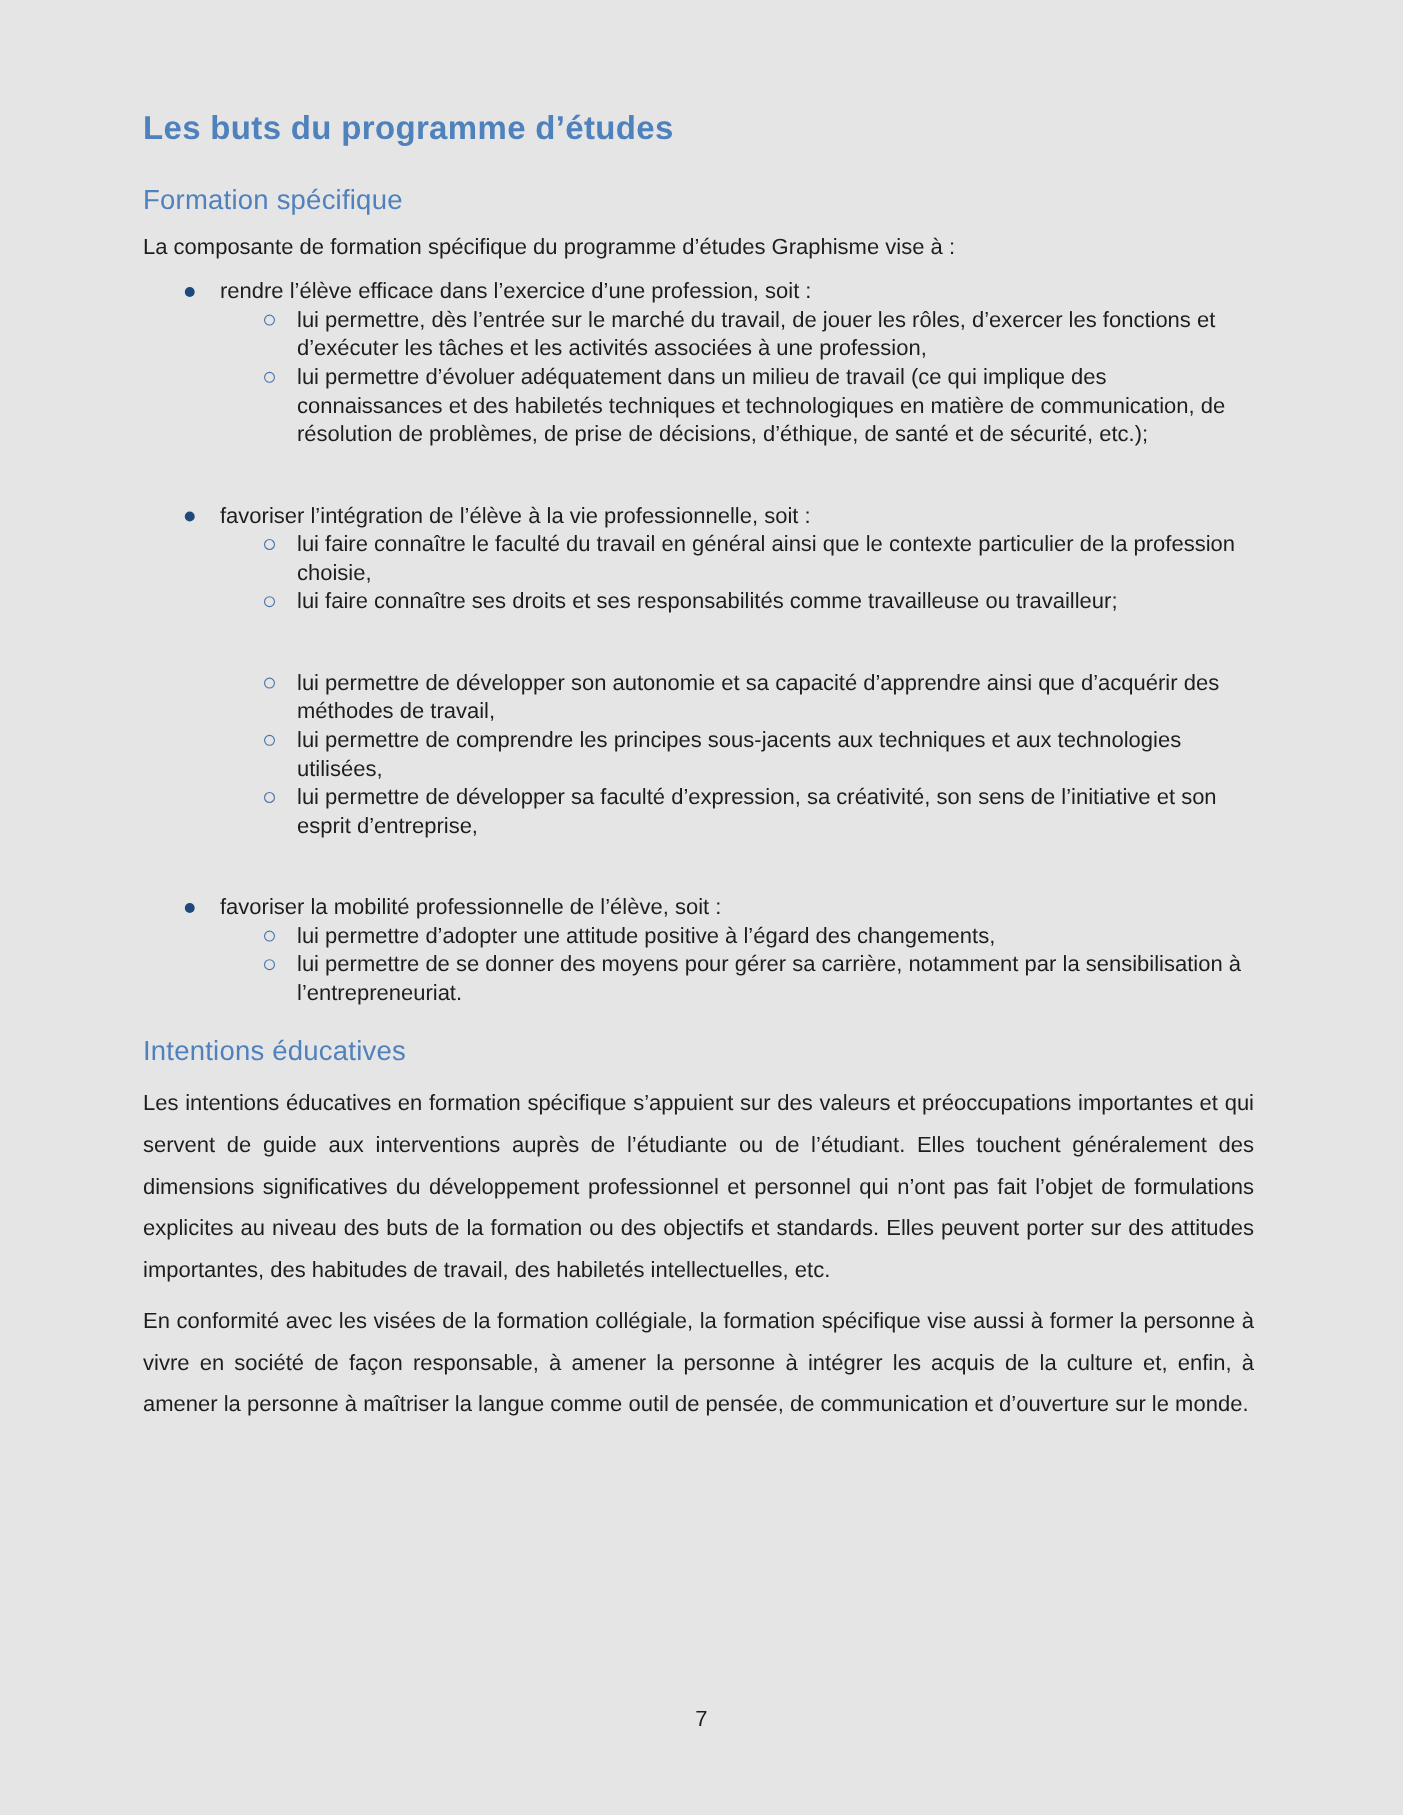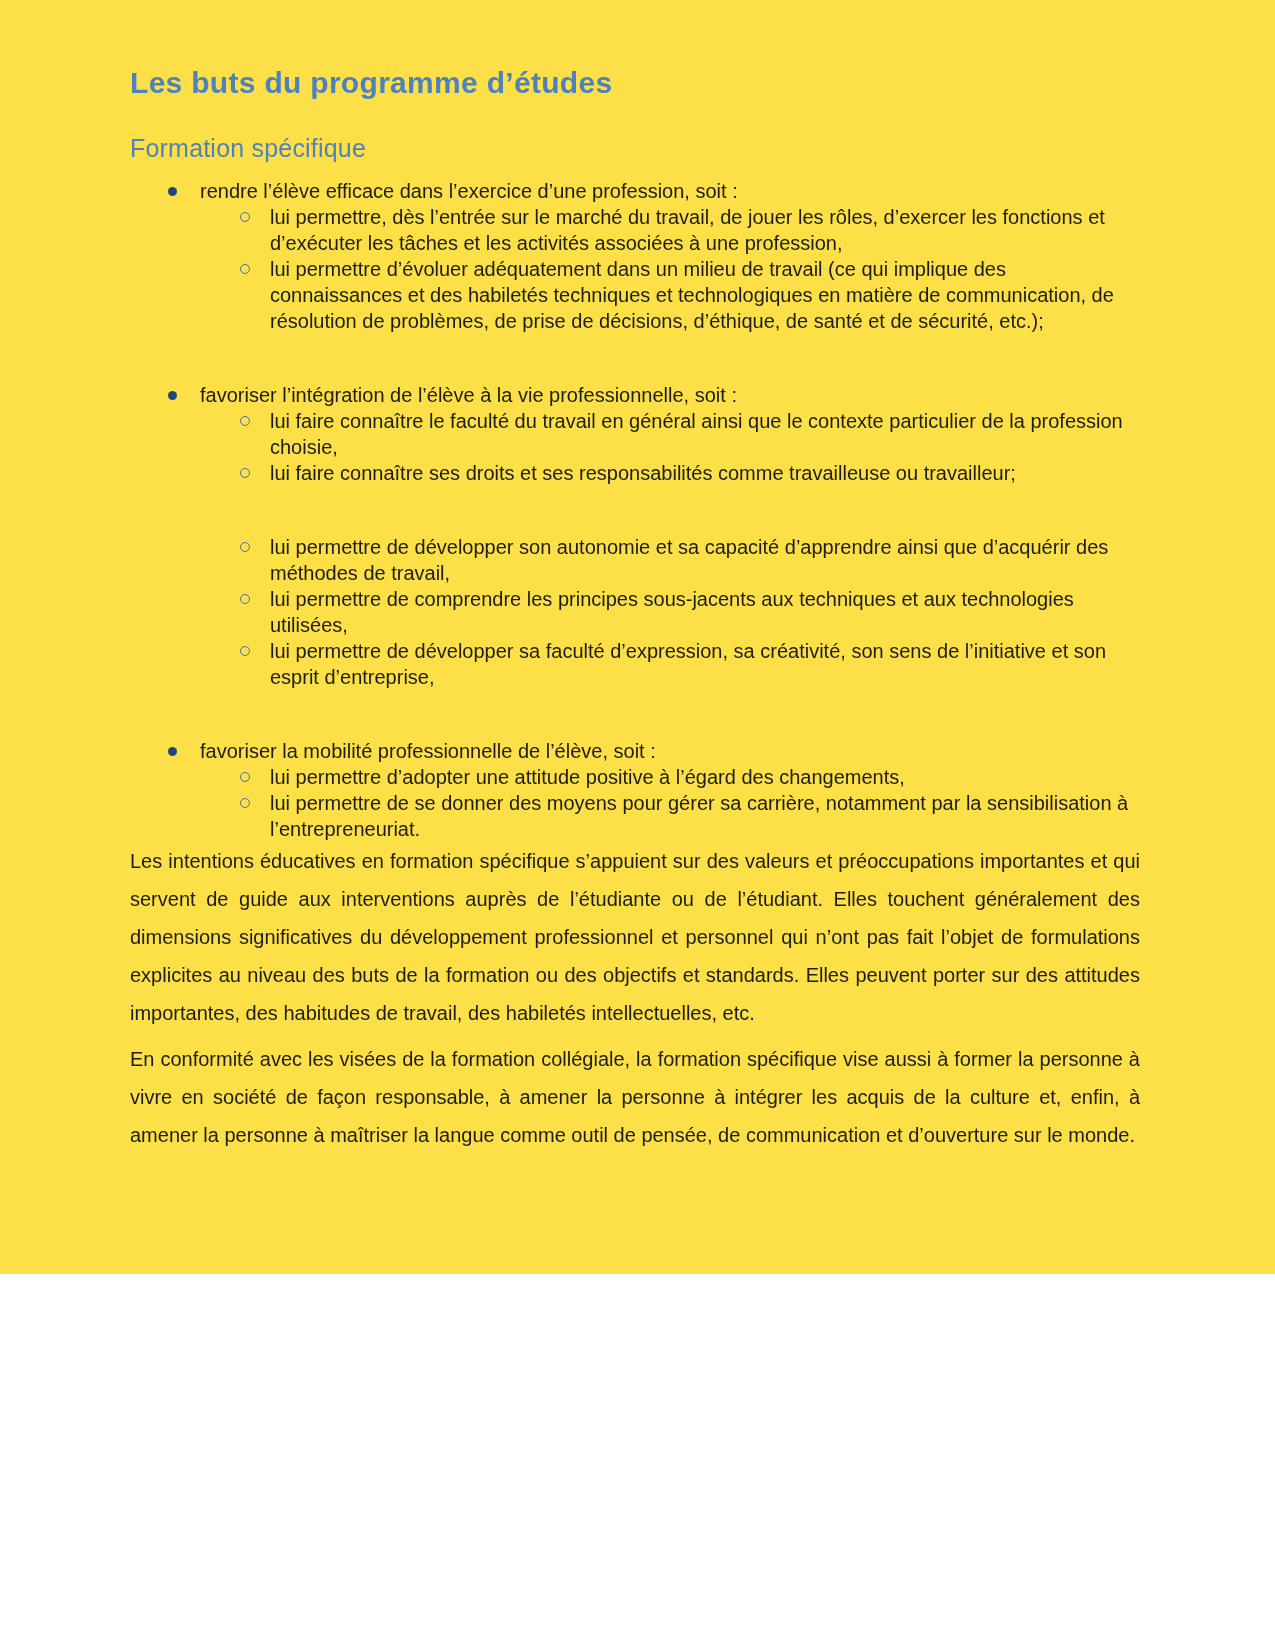--- a/index.html
+++ b/index.html
@@ -3,24 +3,24 @@
 <meta charset="utf-8">
 <style>
   html, body {
     margin: 0;
     padding: 0;
     background: #ffffff;
   }
   .page {
     position: relative;
     width: 1275px;
-    height: 1274px;
+    height: 1650px;
     box-sizing: border-box;
-    padding: 66px 135px 0 130px;
-    background: #fde047;
+    padding: 100px 135px 0 130px;
+    background: #e5e5e5;
     font-family: "Liberation Sans", sans-serif;
     font-size: 20px;
     line-height: 26px;
     color: #1d1d1d;
     overflow: hidden;
   }
   h1.doc-title {
     font-size: 30px;
     line-height: 34px;
     font-weight: bold;
@@ -95,20 +95,21 @@
 </style>
 </head>
 <body>
 
 <div class="page">
 
   <h1 class="doc-title">Les buts du programme d’études</h1>
 
   <h2 class="doc-h2">Formation spécifique</h2>
 
+  <p class="intro">La composante de formation spécifique du programme d’études Graphisme vise à :</p>
 
   <div class="group">
     <div class="li main">
       <span class="mk">
           <i class="dot"></i>
         </span>
       <div class="txt">rendre l’élève efficace dans l’exercice d’une profession, soit :</div>
     </div>
     <div class="li sub">
       <span class="mk">
@@ -180,19 +181,20 @@
       <div class="txt">lui permettre d’adopter une attitude positive à l’égard des changements,</div>
     </div>
     <div class="li sub">
       <span class="mk">
           <i class="ring"></i>
         </span>
       <div class="txt">lui permettre de se donner des moyens pour gérer sa carrière, notamment par la sensibilisation à l’entrepreneuriat.</div>
     </div>
   </div>
 
+  <h2 class="doc-h2 intentions">Intentions éducatives</h2>
 
   <p class="just">Les intentions éducatives en formation spécifique s’appuient sur des valeurs et préoccupations importantes et qui servent de guide aux interventions auprès de l’étudiante ou de l’étudiant. Elles touchent généralement des dimensions significatives du développement professionnel et personnel qui n’ont pas fait l’objet de formulations explicites au niveau des buts de la formation ou des objectifs et standards. Elles peuvent porter sur des attitudes importantes, des habitudes de travail, des habiletés intellectuelles, etc.</p>
   <p class="just para2">En conformité avec les visées de la formation collégiale, la formation spécifique vise aussi à former la personne à vivre en société de façon responsable, à amener la personne à intégrer les acquis de la culture et, enfin, à amener la personne à maîtriser la langue comme outil de pensée, de communication et d’ouverture sur le monde.</p>
 
   <div class="pagenum">7</div>
 
 </div>
 
 </body></html>

